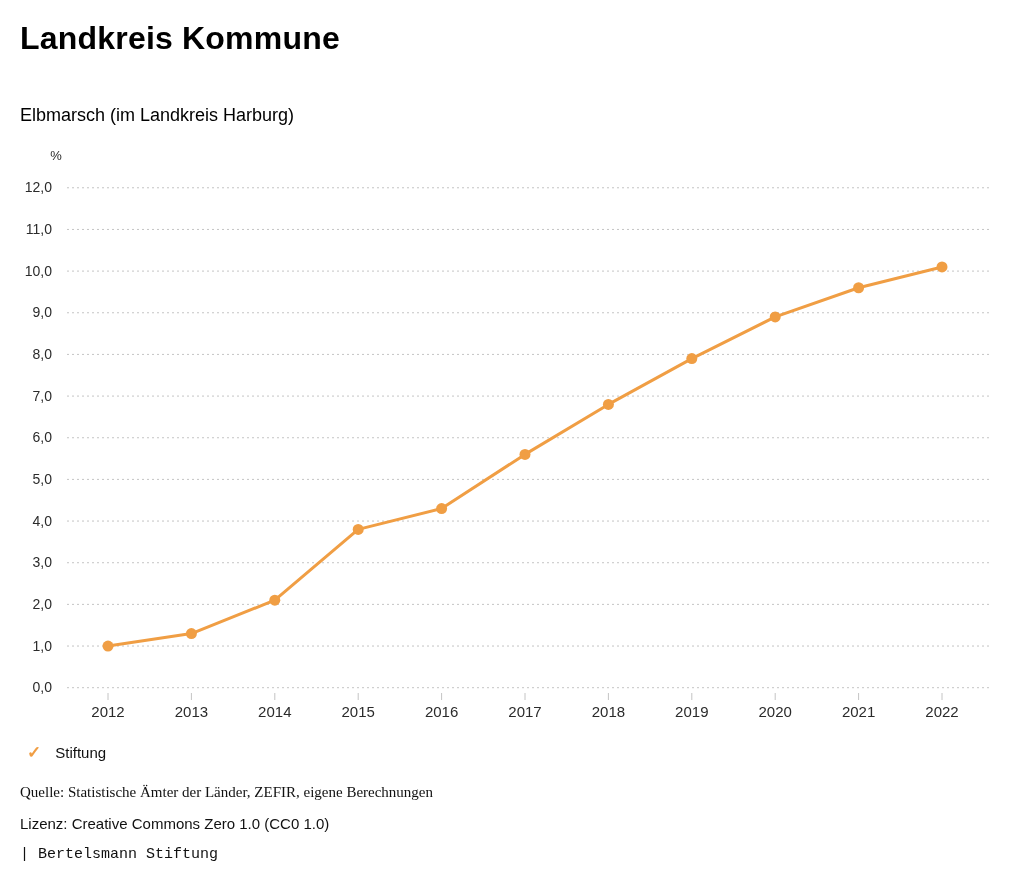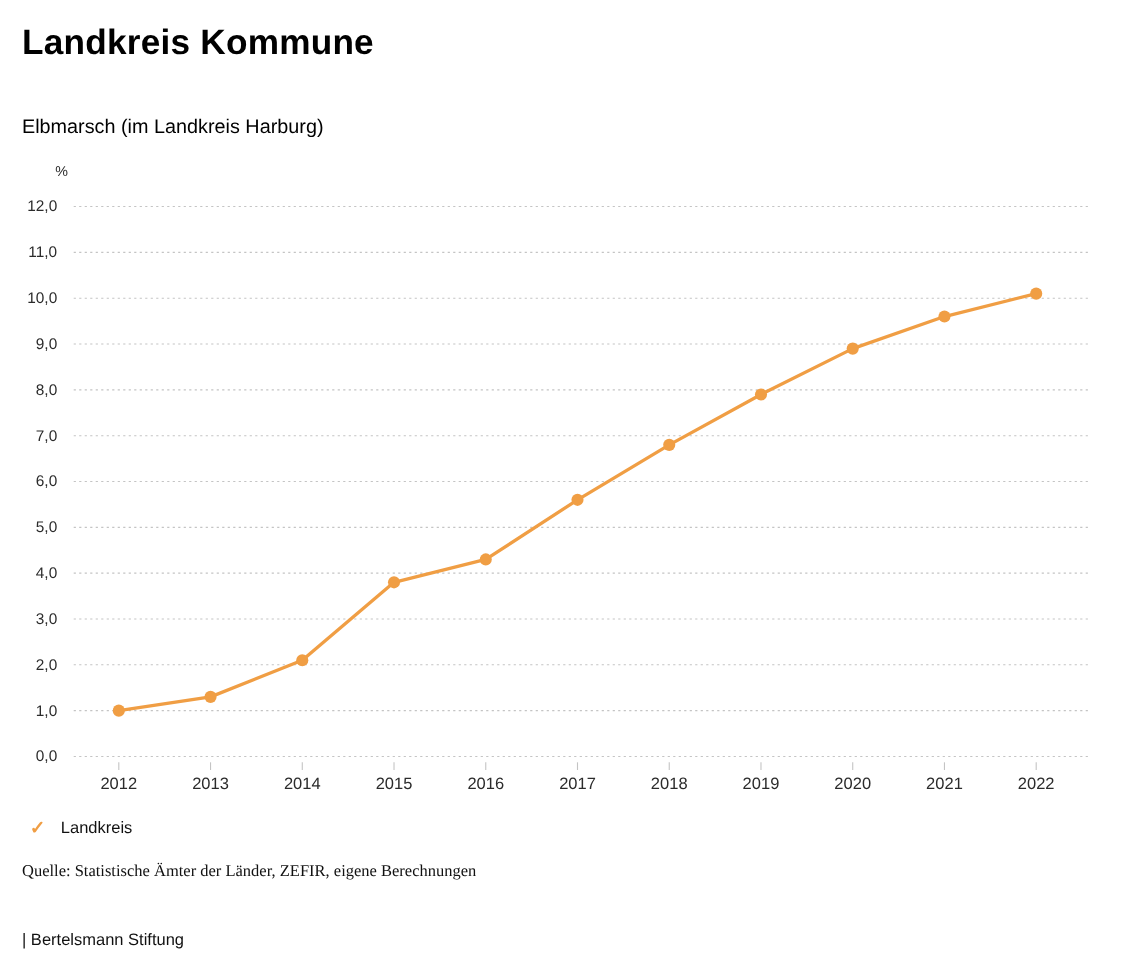--- a/index.html
+++ b/index.html
@@ -62,21 +62,21 @@
     color: #111111;
   }
   .footer-line {
     position: absolute;
     left: 20px;
     font-size: 15px;
     color: #111111;
   }
   .footer-source { top: 784px; font-family: Liberation Serif, serif; }
   .footer-license { top: 815px; }
-  .footer-attribution { top: 846px; }
+  .footer-attribution { top: 846px; font-family: Liberation Mono, monospace; }
 </style>
 </head>
 <body>
 
 <div class="page">
 
   <div class="page-title">Landkreis Kommune</div>
 
 
   <div class="chart-region">Elbmarsch (im Landkreis Harburg)</div>
@@ -140,21 +140,22 @@
       <circle cx="525" cy="324.4040000000001" r="5.5" fill="#f09e44"></circle>
       <circle cx="608.4000000000001" cy="274.4120000000001" r="5.5" fill="#f09e44"></circle>
       <circle cx="691.8000000000001" cy="228.58600000000007" r="5.5" fill="#f09e44"></circle>
       <circle cx="775.2" cy="186.92600000000004" r="5.5" fill="#f09e44"></circle>
       <circle cx="858.6" cy="157.76400000000007" r="5.5" fill="#f09e44"></circle>
       <circle cx="942" cy="136.93400000000008" r="5.5" fill="#f09e44"></circle>
     </svg>
 
   <div class="legend">
     <span class="legend-check" style="color: rgb(240, 158, 68);">✓</span>
-    <span class="legend-label">Landkreis</span>
+    <span class="legend-label">Stiftung</span>
   </div>
 
   <div class="footer-line footer-source">Quelle: Statistische Ämter der Länder, ZEFIR, eigene Berechnungen</div>
 
+  <div class="footer-line footer-license">Lizenz: Creative Commons Zero 1.0 (CC0 1.0)</div>
 
   <div class="footer-line footer-attribution">| Bertelsmann Stiftung</div>
 
 </div>
 
 </body></html>

